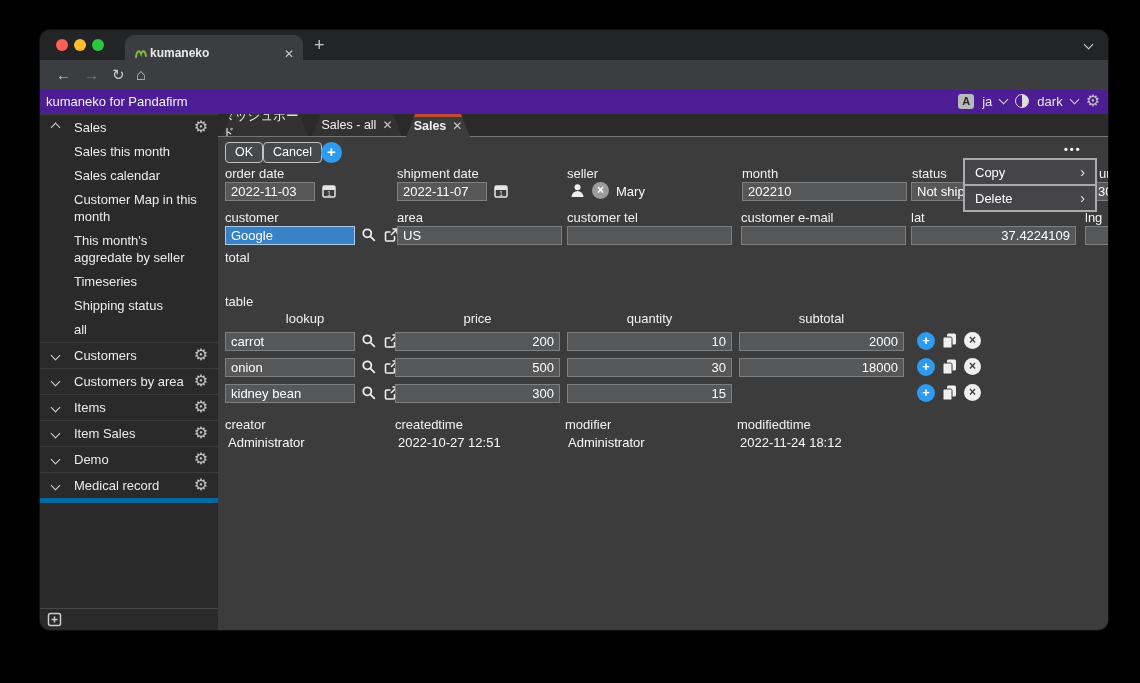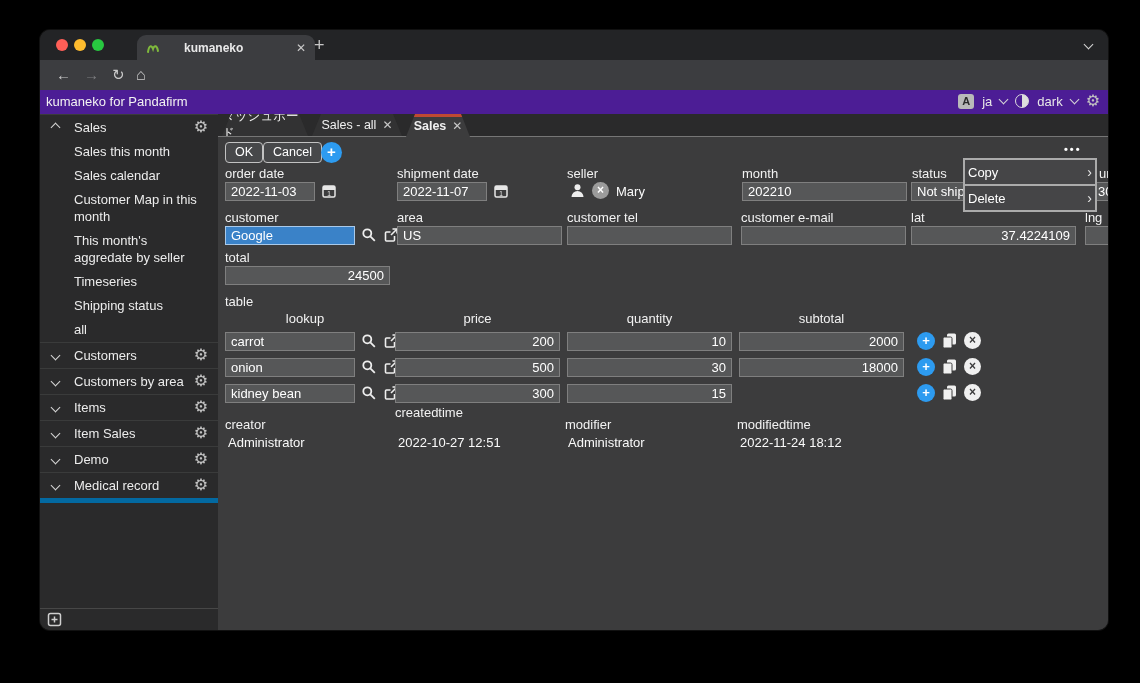--- a/index.html
+++ b/index.html
@@ -5,21 +5,21 @@
   html,body{margin:0;padding:0;}
   body{width:1140px;height:683px;background:#000;position:relative;overflow:hidden;
        font-family:"Liberation Sans","DejaVu Sans",sans-serif;}
   .window{position:absolute;left:40px;top:30px;width:1068px;height:600px;border-radius:10px;
           overflow:hidden;background:#2a2a2b;box-shadow:0 0 0 1px #111,0 14px 40px rgba(0,0,0,.7);}
   
   .tabstrip{position:absolute;left:0;top:0;right:0;height:30px;background:#232426;}
   .tl{position:absolute;top:9px;width:12px;height:12px;border-radius:50%;}
   .tl.r{left:16px;background:#ff5f57}.tl.y{left:34px;background:#febc2e}.tl.g{left:52px;background:#28c840}
   .btab{position:absolute;left:85px;top:5px;width:178px;height:25px;background:#3c3d40;
-        border-radius:9px 9px 0 0;display:flex;align-items:center;gap:24px;padding:0 9px;box-sizing:border-box;margin-left:12px;}
+        border-radius:9px 9px 0 0;display:flex;align-items:flex-end;gap:2px;padding:0 9px;box-sizing:border-box;}
   .btab .ttl{flex:1;color:#e9e9e9;font-size:12px;font-weight:bold;white-space:nowrap;overflow:hidden;}
   .xglyph{color:#c9c9c9;font-size:12px;line-height:12px;}
   .newtab{position:absolute;left:274px;top:5px;color:#c7c7c7;font-size:18px;line-height:20px;}
   .chev{display:inline-block;width:6px;height:6px;border-right:1.6px solid #d6d6d6;border-bottom:1.6px solid #d6d6d6;}
   .chev.down{transform:rotate(45deg)}
   .chev.up{transform:rotate(-135deg)}
   .strip-chev{position:absolute;right:16px;top:11px;}
   .toolbar{position:absolute;left:0;top:30px;right:0;height:30px;background:#3c3d40;}
   .navic{position:absolute;top:6px;color:#c9c9c9;font-size:15px;line-height:18px;}
   .navic.dim{color:#7d7e80}
@@ -72,21 +72,21 @@
   .circlex{position:absolute;width:17px;height:17px;border-radius:50%;background:#f0f0f0;color:#3c3c3d;
            text-align:center;line-height:16px;font-size:12px;font-weight:bold;}
   .circlex.gray{background:#9b9b9b;color:#fff;}
   .more{position:absolute;color:#fff;font-size:11px;letter-spacing:2px;font-weight:bold;}
   .thead{position:absolute;color:#f2f2f2;font-size:13px;text-align:center;}
   .valtxt{position:absolute;color:#fafafa;font-size:13px;white-space:nowrap;}
   .icon-abs{position:absolute;}
   
   .menu{position:absolute;left:745px;top:21px;width:134px;background:#454547;border:2px solid #ababab;
         box-sizing:border-box;z-index:6;}
-  .menu-item{height:24px;display:flex;align-items:center;justify-content:space-between;padding:0 3px;
+  .menu-item{height:24px;display:flex;align-items:center;justify-content:space-between;padding:0 10px;
              color:#fff;font-size:13px;}
   .menu-item .arr{font-size:14px;color:#e8e8e8;}
   .menu-sep{border-top:2px solid #ababab;height:0;}
 </style>
 </head>
 <body>
 
 <div class="window">
 
   <div class="tabstrip">
@@ -291,21 +291,20 @@
       <path d="M9.5 2 h4.5 v4.5" fill="none" stroke="#eee" stroke-width="1.6"></path>
       <line x1="13.5" y1="2.5" x2="8" y2="8" stroke="#eee" stroke-width="1.6"></line>
     </svg>
     <div class="inp" style="left:179px;top:89px;width:165px">US</div>
     <div class="inp" style="left:349px;top:89px;width:165px"></div>
     <div class="inp" style="left:523px;top:89px;width:165px"></div>
     <div class="inp num" style="left:693px;top:89px;width:165px">37.4224109</div>
     <div class="inp" style="left:867px;top:89px;width:60px"></div>
 
     <span class="lbl" style="left:7px;top:113px">total</span>
-    <div class="inp num" style="left:7px;top:129px;width:165px">24500</div>
 
     <span class="lbl" style="left:7px;top:157px">table</span>
     <span class="thead" style="left:7px;top:174px;width:160px">lookup</span>
     <span class="thead" style="left:177px;top:174px;width:165px">price</span>
     <span class="thead" style="left:349px;top:174px;width:165px">quantity</span>
     <span class="thead" style="left:521px;top:174px;width:165px">subtotal</span>
 
     <div class="inp" style="left:7px;top:195px;width:130px">carrot</div>
     <svg class="icon-abs" style="left:143px;top:196px" width="16" height="16" viewBox="0 0 16 16">
         <circle cx="6.3" cy="6.3" r="4" fill="none" stroke="#eee" stroke-width="1.8"></circle>
@@ -359,21 +358,21 @@
     <div class="inp num" style="left:177px;top:247px;width:165px">300</div>
     <div class="inp num" style="left:349px;top:247px;width:165px">15</div>
     <span class="pluscircle row" style="left:699px;top:247px">+</span>
     <svg class="icon-abs" style="left:723px;top:247px" width="17" height="18" viewBox="0 0 17 18">
         <rect x="6" y="1.5" width="9" height="11" rx="1.5" fill="#f0f0f0"></rect>
         <rect x="2" y="5" width="9" height="11" rx="1.5" fill="#f0f0f0" stroke="#3c3c3d" stroke-width="1"></rect>
       </svg>
     <span class="circlex" style="left:746px;top:247px">×</span>
 
     <span class="lbl" style="left:7px;top:280px">creator</span>
-    <span class="lbl" style="left:177px;top:268px">createdtime</span>
+    <span class="lbl" style="left:177px;top:280px">createdtime</span>
     <span class="lbl" style="left:347px;top:280px">modifier</span>
     <span class="lbl" style="left:519px;top:280px">modifiedtime</span>
     <span class="valtxt" style="left:10px;top:298px">Administrator</span>
     <span class="valtxt" style="left:180px;top:298px">2022-10-27 12:51</span>
     <span class="valtxt" style="left:350px;top:298px">Administrator</span>
     <span class="valtxt" style="left:522px;top:298px">2022-11-24 18:12</span>
 
   </div>
 </div>
 

